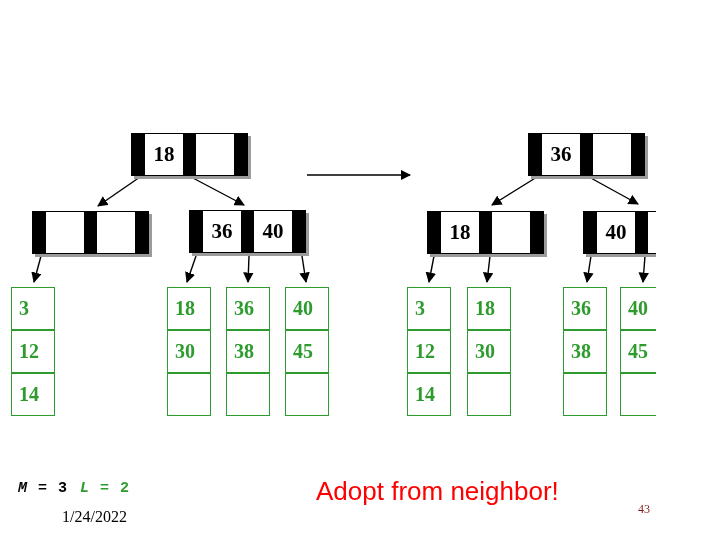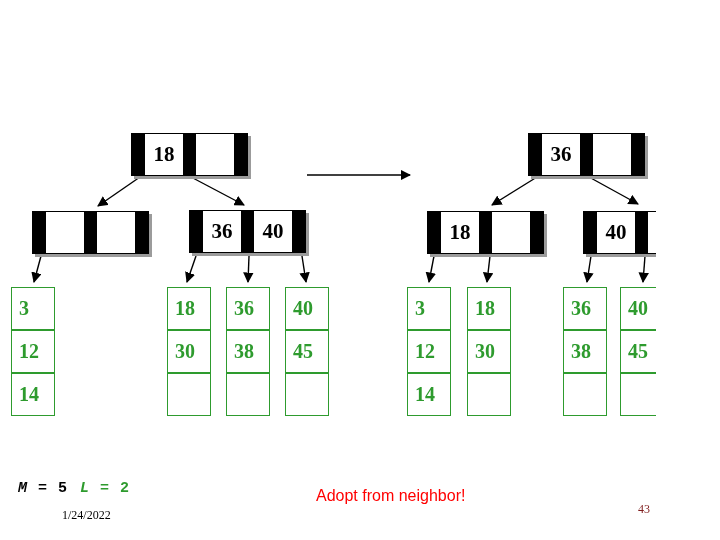--- a/index.html
+++ b/index.html
@@ -31,24 +31,24 @@
   .params{
     position:absolute;left:18px;top:480px;
     font-family:"Liberation Mono",monospace;font-weight:bold;font-size:15px;
     letter-spacing:1px;color:#000;white-space:pre;
   }
   .param{display:inline-block;}
   .param::first-letter{font-style:italic;}
   .param.l{color:var(--green,#2E9B2E);margin-left:12px;}
   .caption{
     position:absolute;left:316px;top:476px;
-    font-family:"Liberation Sans",sans-serif;font-size:16px;
-    color:var(--red,#FF0000);white-space:nowrap;margin-top:11px;
+    font-family:"Liberation Sans",sans-serif;font-size:26px;
+    color:var(--red,#FF0000);white-space:nowrap;
   }
-  .date{position:absolute;left:62px;top:508px;font-family:"Liberation Serif",serif;font-size:12px;color:#000;}
+  .date{position:absolute;left:62px;top:508px;font-family:"Liberation Serif",serif;font-size:16px;color:#000;}
   .page{position:absolute;left:638px;top:502px;font-family:"Liberation Serif",serif;font-size:12px;color:#7f1d1d;}
 </style>
 </head>
 <body>
 
 <div class="slide">
 
   <svg class="arrows" viewBox="0 0 720 540">
     <defs>
       <marker id="ah" viewBox="0 0 10 10" refX="9" refY="5" markerWidth="7.5" markerHeight="7.5" orient="auto">
@@ -156,20 +156,20 @@
     <div class="lcell">36</div>
     <div class="lcell">38</div>
     <div class="lcell"></div>
   </div>
   <div class="leaf" style="left:620px;top:287px">
     <div class="lcell">40</div>
     <div class="lcell">45</div>
     <div class="lcell"></div>
   </div>
 
-  <div class="params"><span class="param m">M = 5</span><span class="param l">L = 2</span></div>
+  <div class="params"><span class="param m">M = 3</span><span class="param l">L = 2</span></div>
 
   <div class="caption">Adopt from neighbor!</div>
 
   <div class="date">1/24/2022</div>
   <div class="page">43</div>
 
 </div>
 
 </body></html>

